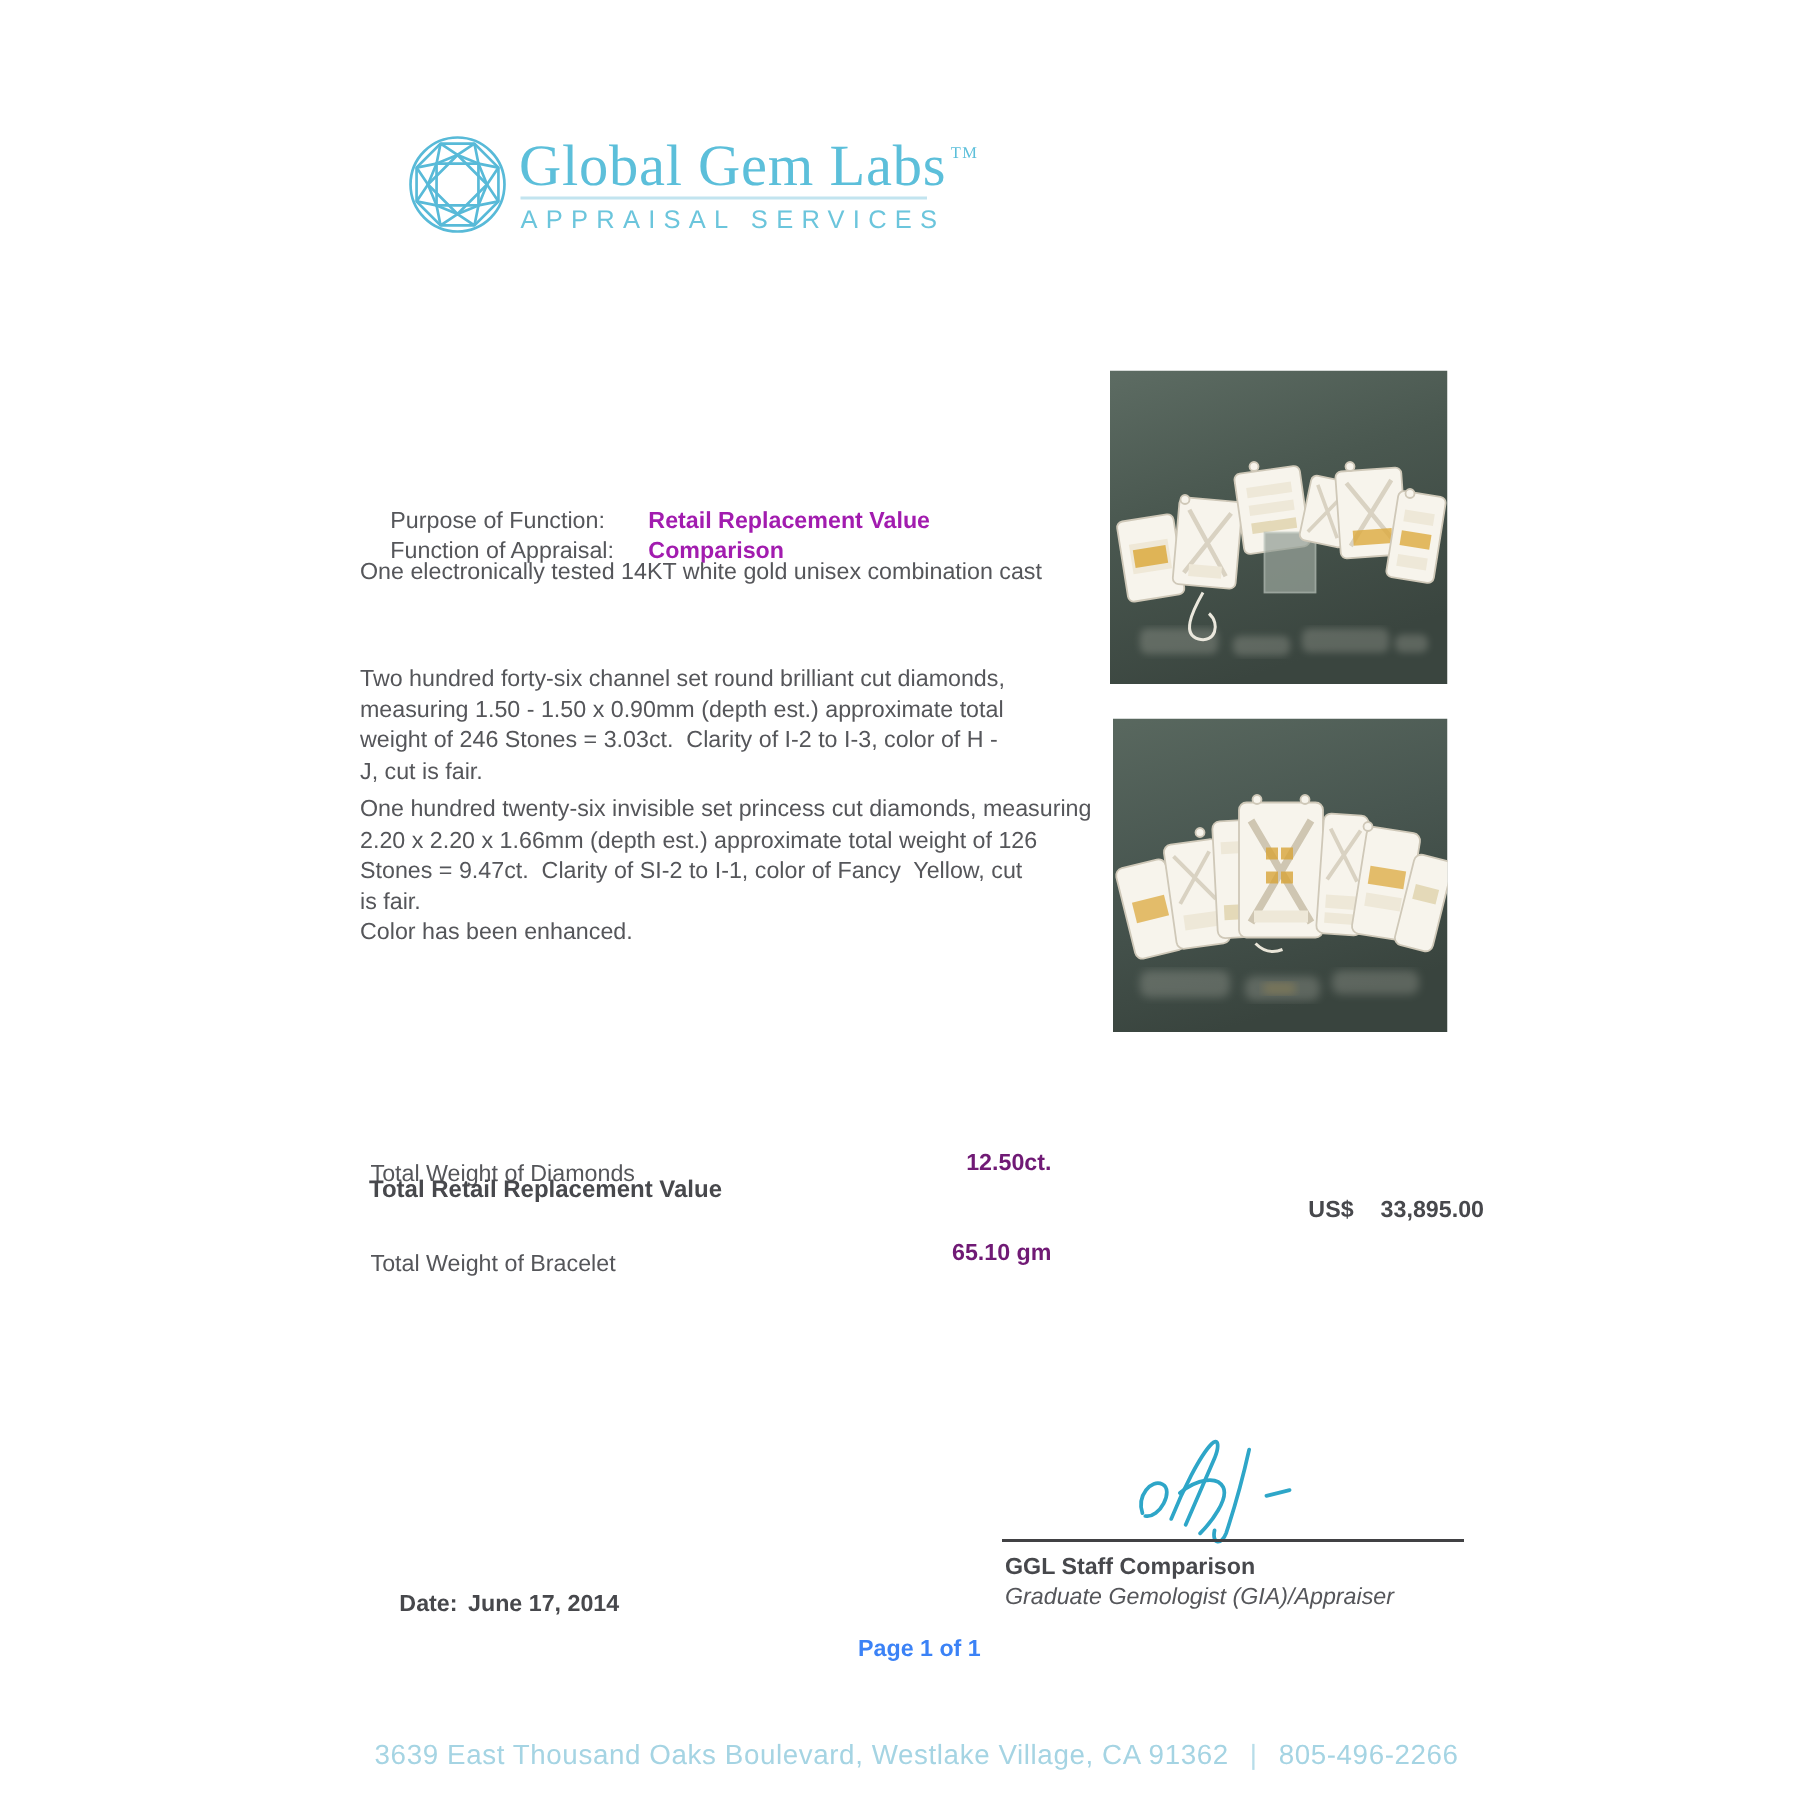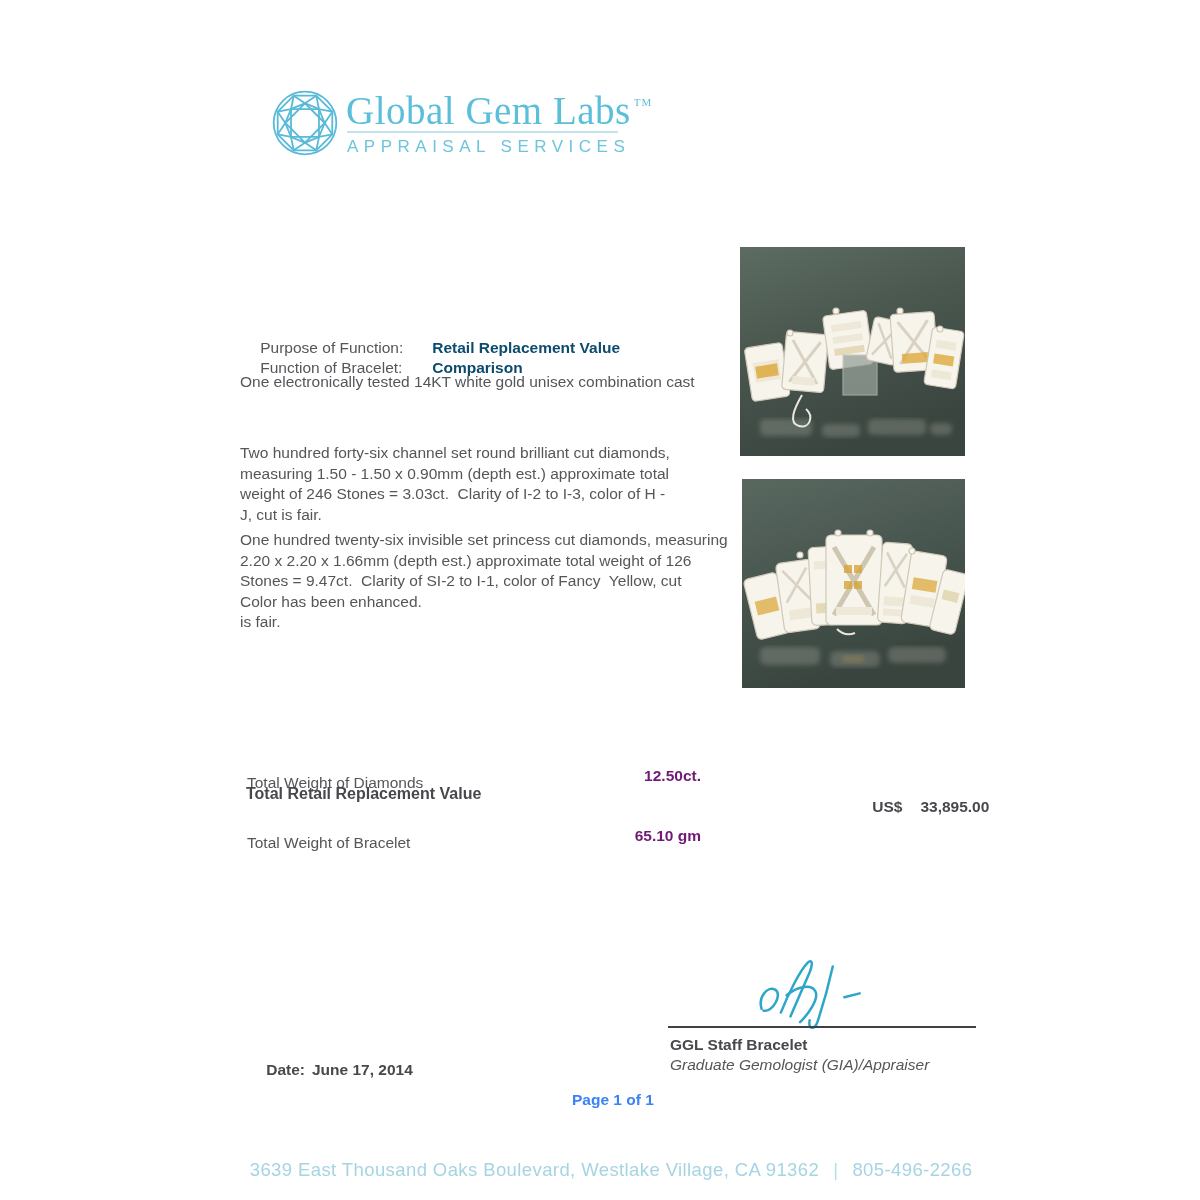--- a/index.html
+++ b/index.html
@@ -11,21 +11,21 @@
   .logo-icon{left:271px;top:89px;width:68px;height:68px;}
   .brand{left:346px;top:88px;font-family:"Liberation Serif",serif;font-size:39px;
          color:#5cbfda;letter-spacing:0.5px;white-space:pre;font-weight:400;}
   .brand .tm{font-size:11px;vertical-align:18px;letter-spacing:1px;margin-left:3px;}
   .brand-rule{left:347px;top:131px;width:271px;height:2px;background:#c2e4ef;}
   .tagline{left:347px;top:137px;font-size:17px;letter-spacing:5.5px;color:#6bc5dc;white-space:pre;}
 
   
   .field-row{left:243px;font-size:15.5px;white-space:pre;}
   .field-row .lbl{display:inline-block;width:172px;color:#55565a;}
-  .field-row .val{font-weight:bold;color:#0c4a6e;}
+  .field-row .val{font-weight:bold;color:#a21caf;}
   .row-purpose{top:321px;}
   .row-function{top:341px;}
 
   .para{left:240px;font-size:15.5px;line-height:20.5px;color:#55565a;}
   .para div{white-space:pre;}
   .para-1{top:372px;}
   .para-2{top:443px;}
   .para-3{top:530px;}
 
   
@@ -73,40 +73,40 @@
     </svg>
   </div>
   <div class="abs brand"><span>Global Gem Labs</span><span class="tm">TM</span></div>
   <div class="abs brand-rule"></div>
   <div class="abs tagline">APPRAISAL SERVICES</div>
 
   <div class="abs field-row row-purpose">
     <span class="lbl">Purpose of Function:</span><span class="val">Retail Replacement Value</span>
   </div>
   <div class="abs field-row row-function">
-    <span class="lbl">Function of Bracelet:</span><span class="val">Comparison</span>
+    <span class="lbl">Function of Appraisal:</span><span class="val">Comparison</span>
   </div>
 
   <div class="abs para para-1">
     <div>One electronically tested 14KT white gold unisex combination cast</div>
   </div>
 
   <div class="abs para para-2">
     <div>Two hundred forty-six channel set round brilliant cut diamonds,</div>
     <div>measuring 1.50 - 1.50 x 0.90mm (depth est.) approximate total</div>
     <div>weight of 246 Stones = 3.03ct.  Clarity of I-2 to I-3, color of H -</div>
     <div>J, cut is fair.</div>
   </div>
 
   <div class="abs para para-3">
     <div>One hundred twenty-six invisible set princess cut diamonds, measuring</div>
     <div>2.20 x 2.20 x 1.66mm (depth est.) approximate total weight of 126</div>
     <div>Stones = 9.47ct.  Clarity of SI-2 to I-1, color of Fancy  Yellow, cut</div>
+    <div>is fair.</div>
     <div>Color has been enhanced.</div>
-    <div>is fair.</div>
   </div>
 
   <div class="abs photo photo-1">
     <svg viewBox="0 0 225 209">
       <defs>
         <linearGradient id="bg1" x1="0" y1="0" x2="0.35" y2="1">
           <stop offset="0" stop-color="#5d6c63"></stop>
             <stop offset="0.45" stop-color="#4a5850"></stop>
             <stop offset="1" stop-color="#3a453f"></stop>
         </linearGradient>
@@ -257,21 +257,21 @@
   <div class="abs sig-svg">
     <svg viewBox="0 0 130 80" fill="none" stroke="#2ea6c8" stroke-width="2.6" stroke-linecap="round">
       <path d="M10,58 C6,46 16,34 24,38 C32,42 22,62 12,60"></path>
       <path d="M30,62 C38,42 50,18 58,10 C62,6 64,10 60,20 C54,34 46,52 40,66"></path>
       <path d="M36,44 C48,34 62,32 66,40 C70,48 58,64 50,72"></path>
       <path d="M84,14 C80,32 74,54 68,72 C65,80 58,80 60,70"></path>
       <path d="M96,46 L112,42"></path>
     </svg>
   </div>
   <div class="abs sig-rule"></div>
-  <div class="abs sig-title">GGL Staff Bracelet</div>
+  <div class="abs sig-title">GGL Staff Comparison</div>
   <div class="abs sig-cred">Graduate Gemologist (GIA)/Appraiser</div>
 
   <div class="abs date-row">
     <span>Date:</span><span>June 17, 2014</span>
   </div>
 
   <div class="abs page-num">Page 1 of 1</div>
 
   <div class="abs footer">
     <span>3639 East Thousand Oaks Boulevard, Westlake Village, CA 91362</span><span class="sep">|</span><span>805-496-2266</span>

